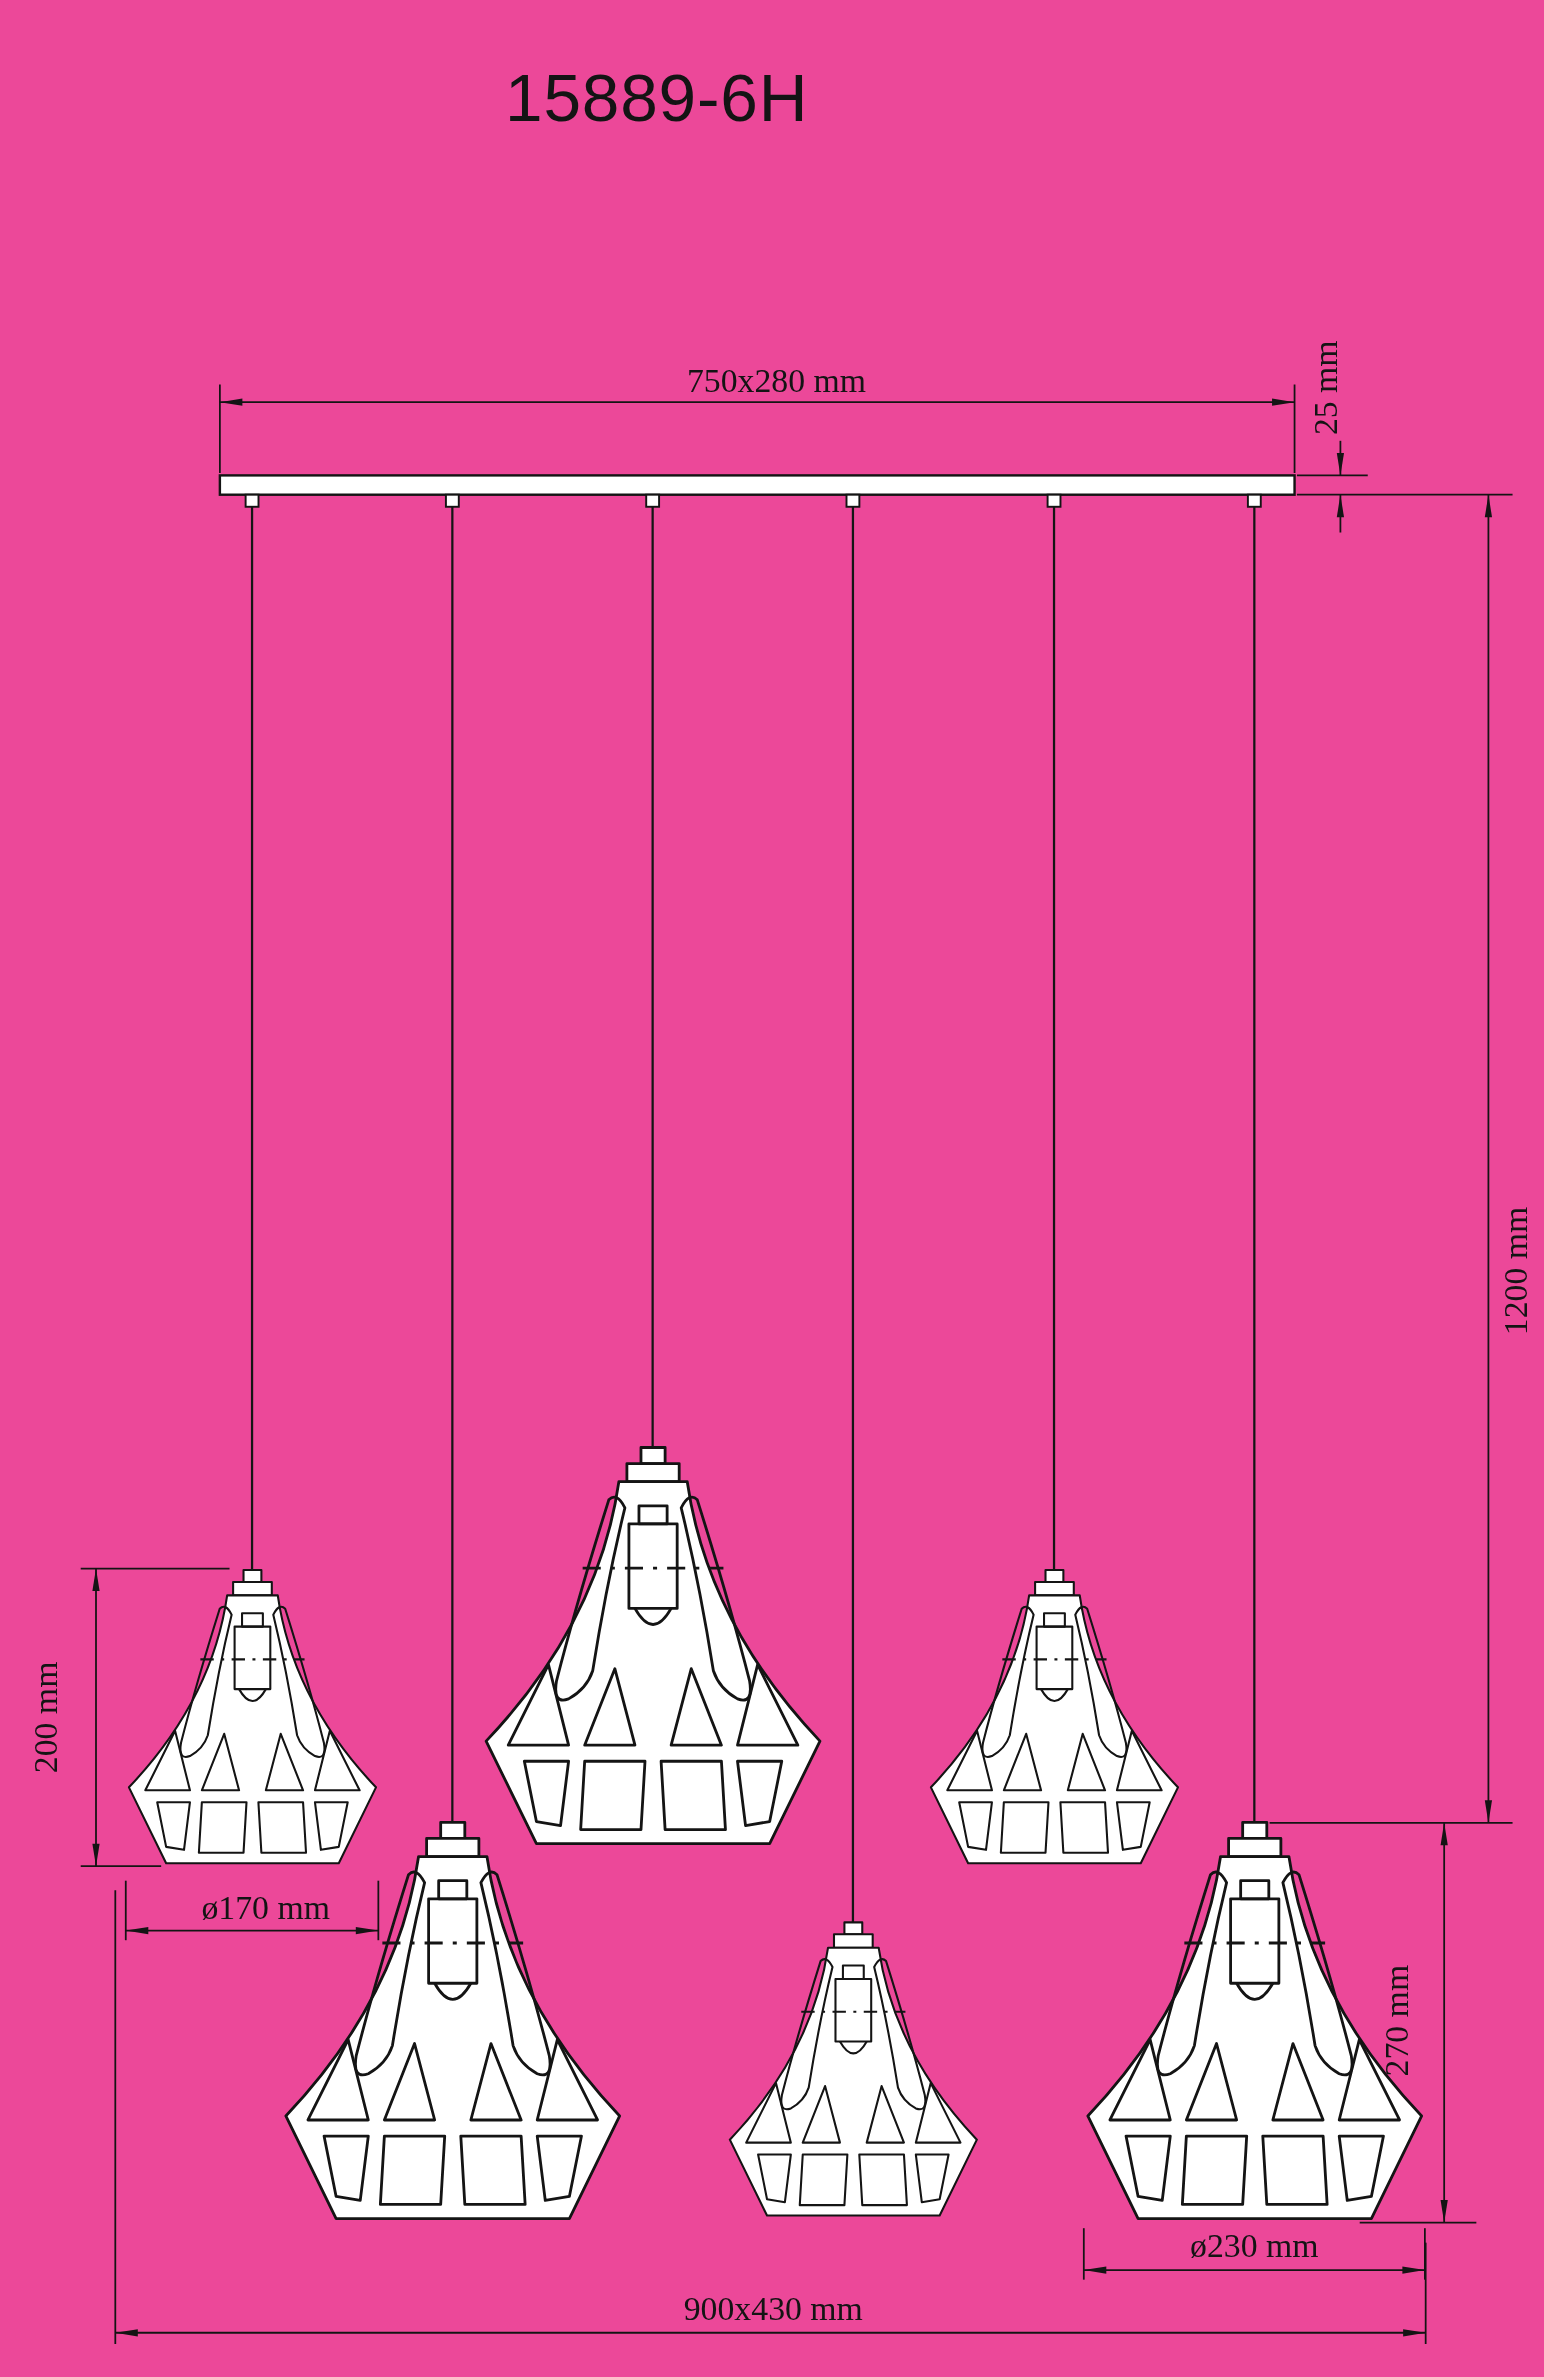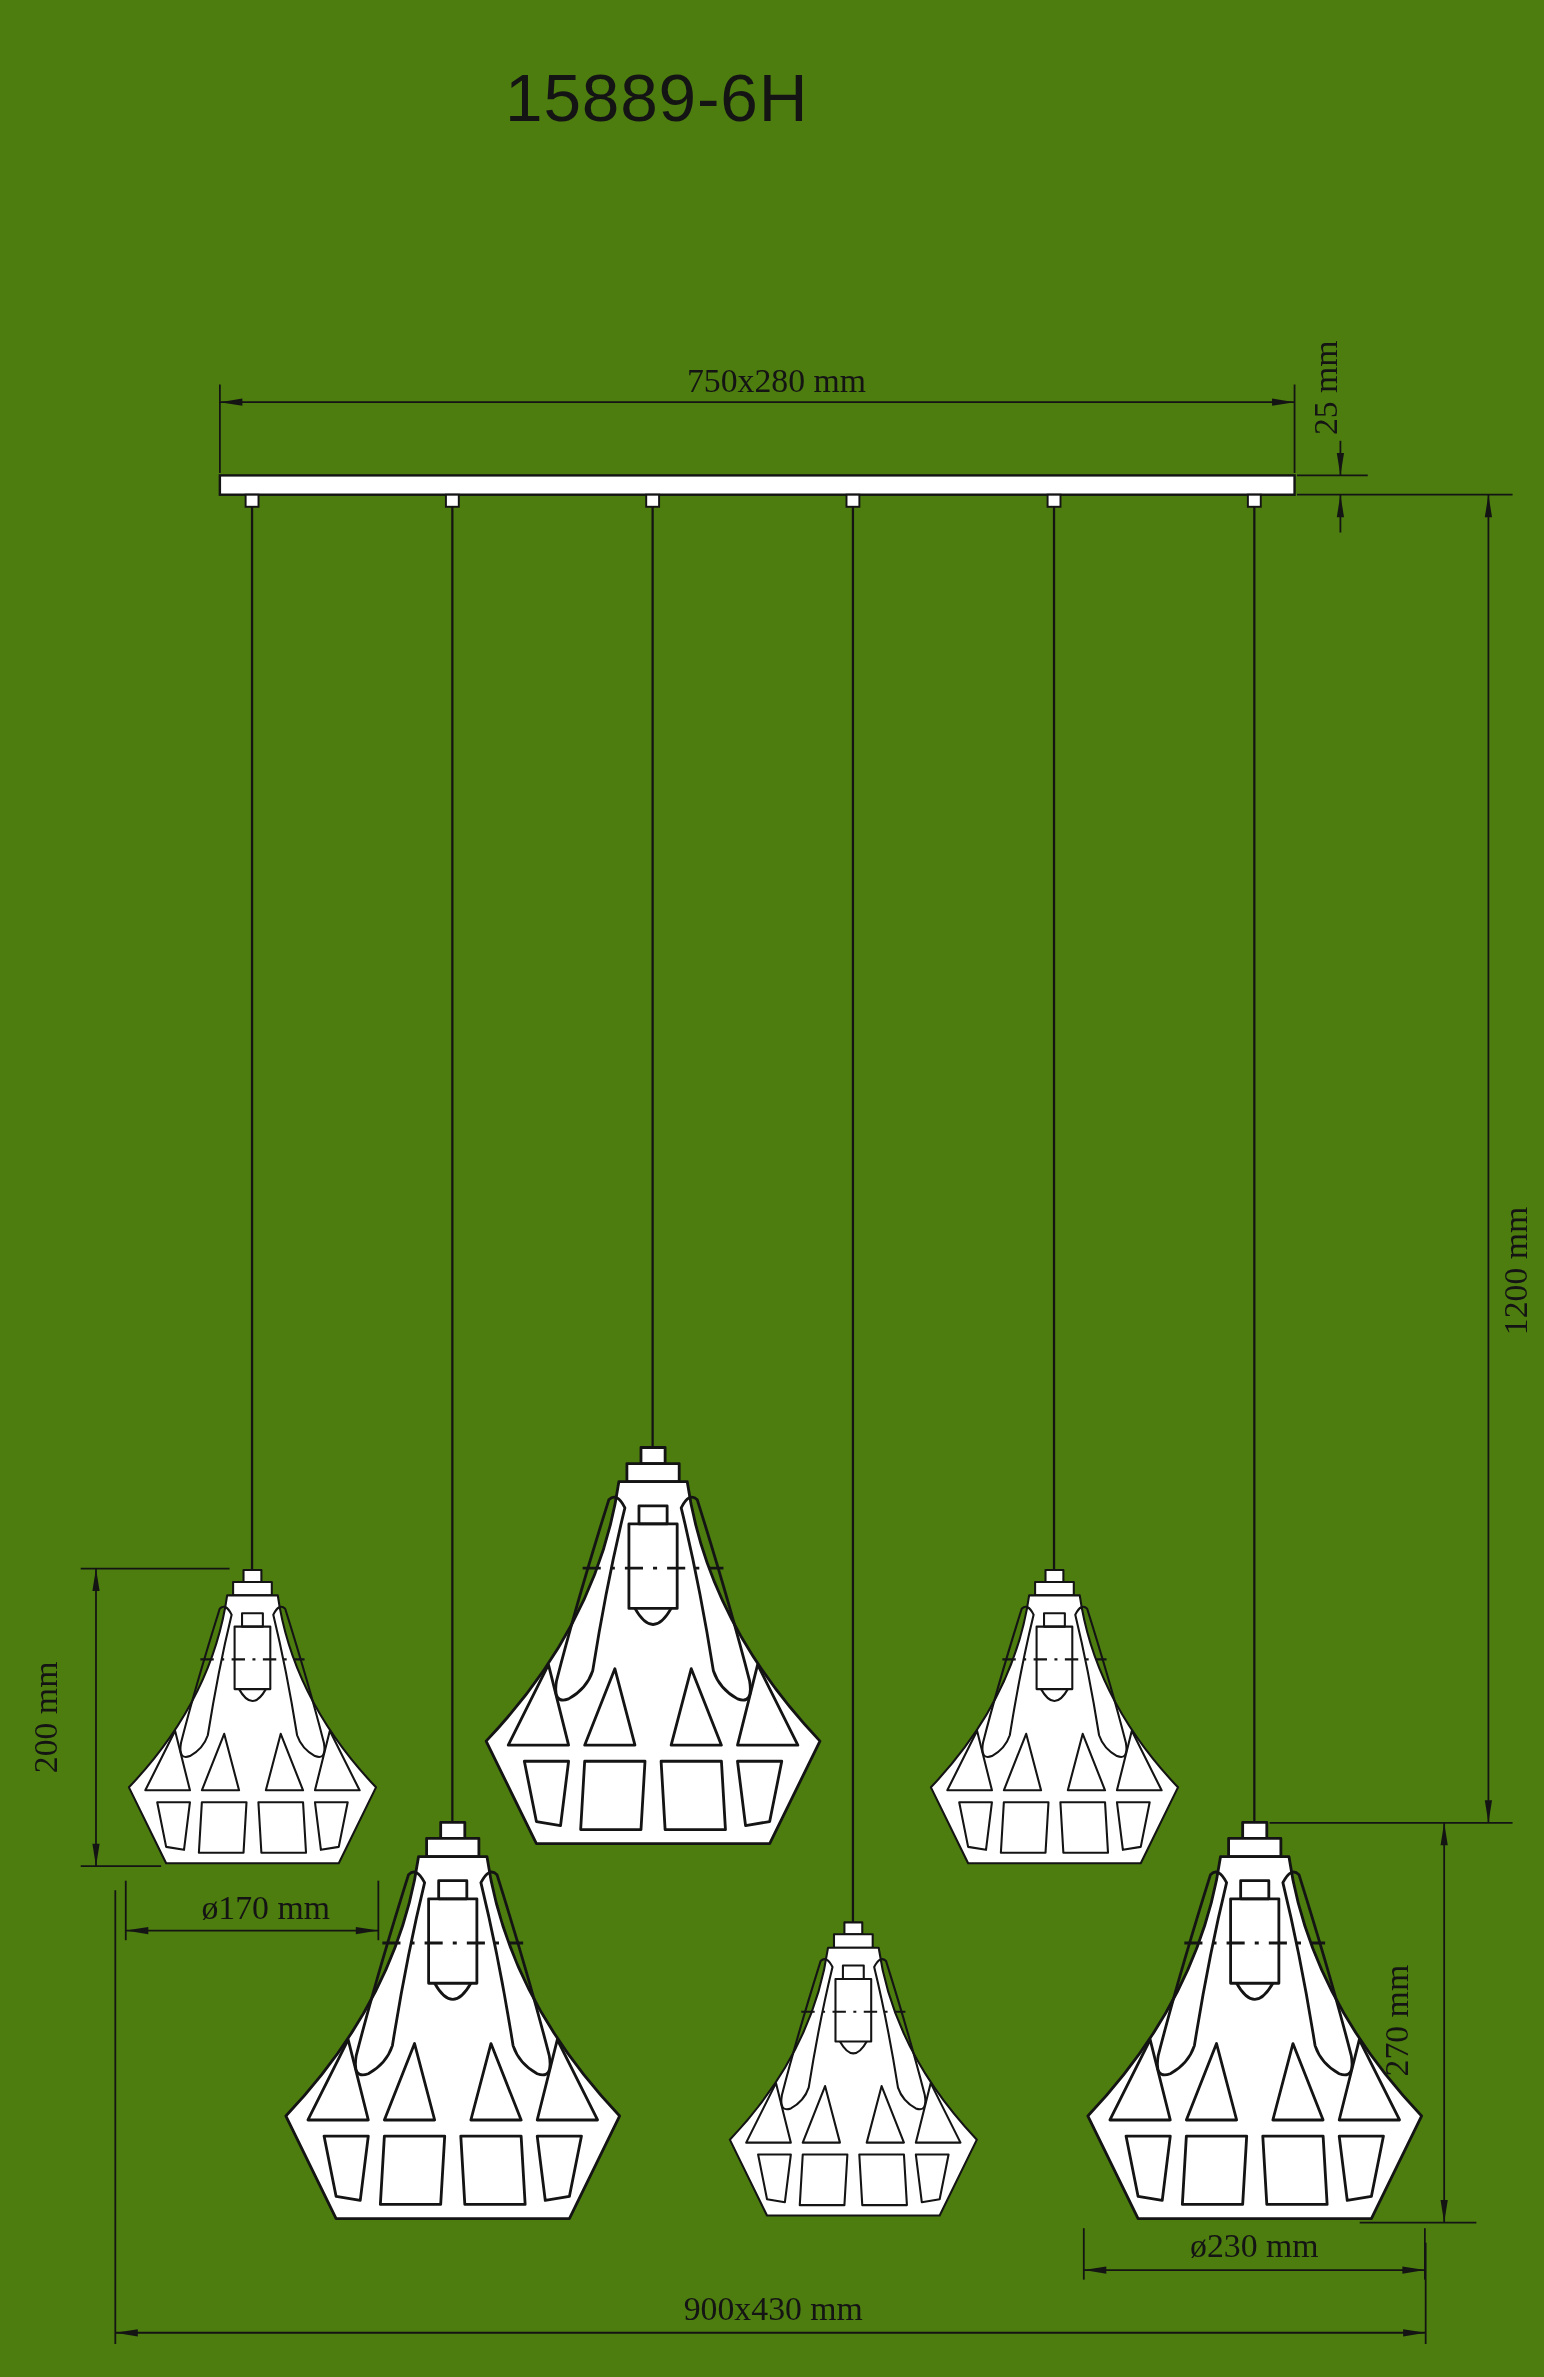--- a/index.html
+++ b/index.html
@@ -9,21 +9,21 @@
   }
   body {
     width: 1545px;
     height: 2377px;
     font-family: "Liberation Sans", sans-serif;
   }
   .page {
     position: relative;
     width: 1545px;
     height: 2377px;
-    background: #4d7c0f;
+    background: #ec4899;
     overflow: hidden;
   }
   svg { display: block; }
   .title-text {
     font-family: "Liberation Sans", sans-serif;
     font-size: 84px;
     fill: #141414;
     letter-spacing: 1px;
   }
   .dim-text {

